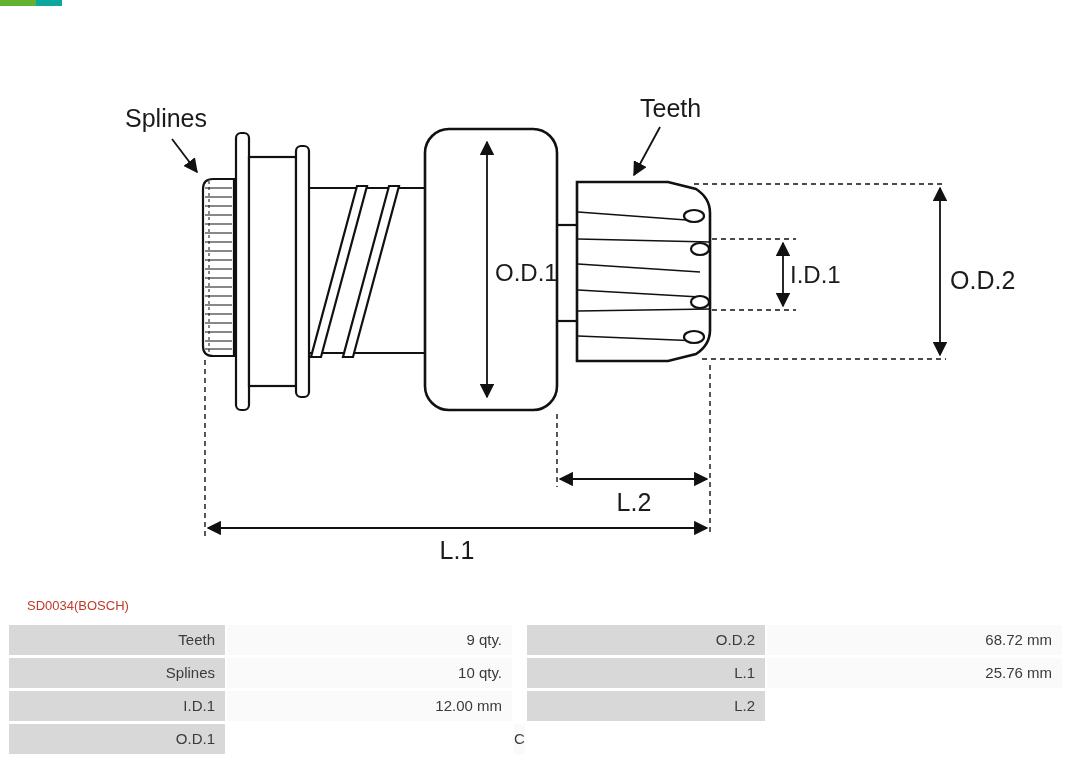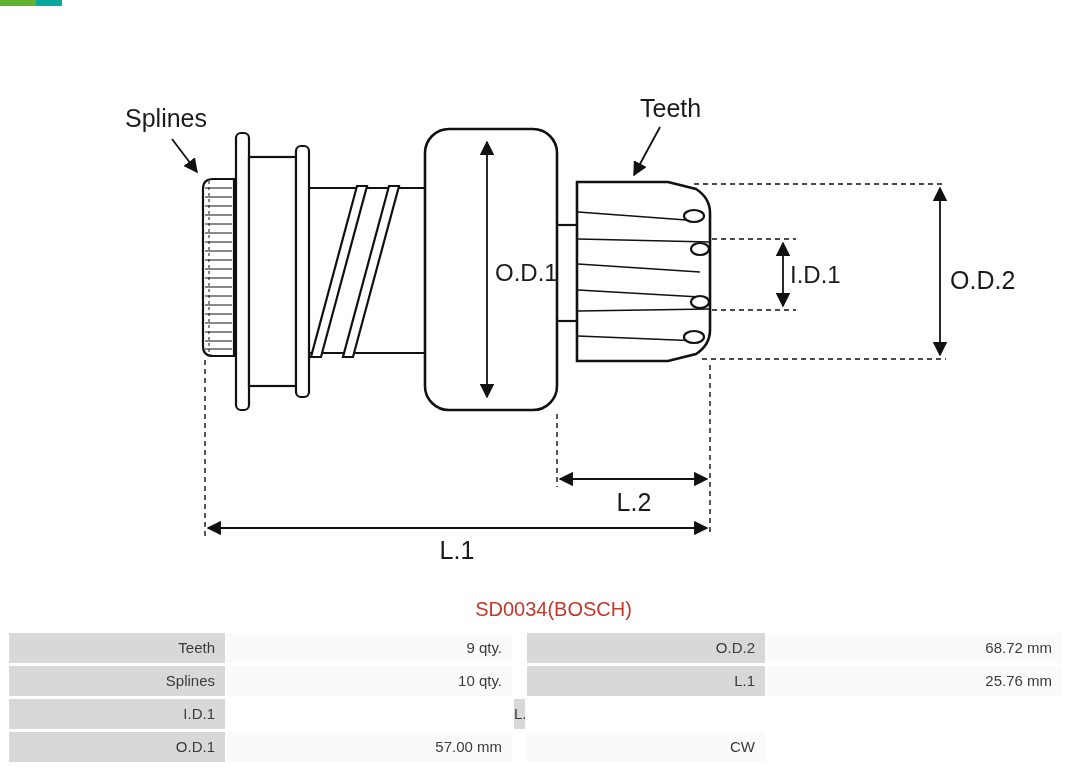--- a/index.html
+++ b/index.html
@@ -22,23 +22,22 @@
   .part2 { fill: #ffffff; stroke: #111; stroke-width: 2.6; }
   .edge  { stroke: #111; stroke-width: 2.2; fill: none; }
   .hatch { stroke: #111; stroke-width: 1; fill: none; }
   .dash1 { stroke: #111; stroke-width: 1; stroke-dasharray: 3 3; fill: none; }
   .dash  { stroke: #111; stroke-width: 1.4; stroke-dasharray: 5 4; fill: none; }
   .dim   { stroke: #111; stroke-width: 1.8; fill: none; }
   .thin  { stroke: #111; stroke-width: 1.8; fill: none; }
   .teethline { stroke: #111; stroke-width: 1.6; fill: none; }
   .title {
     color: var(--title, #c0392b);
-    font-size: 20px;
+    font-size: 13px;
     padding: 10px 0 10px 27px;
-    text-align: center;
   }
   .spec-table { margin: 2px 18px 0 9px; }
   .trow {
     display: grid;
     grid-template-columns: 216px 285px 11px 238px 295px;
     column-gap: 2px;
     margin-bottom: 3px;
   }
   .cell {
     height: 30px; line-height: 30px;
@@ -154,22 +153,22 @@
   </div>
   <div class="trow">
     <div class="cell lab">Splines</div>
     <div class="cell val">10 qty.</div>
     <div class="gapcol"></div>
     <div class="cell lab">L.1</div>
     <div class="cell val">25.76 mm</div>
   </div>
   <div class="trow">
     <div class="cell lab">I.D.1</div>
+    <div class="cell val">12.00 mm</div>
     <div class="gapcol"></div>
     <div class="cell lab">L.2</div>
   </div>
   <div class="trow">
     <div class="cell lab">O.D.1</div>
-    <div class="cell val">57.00 mm</div>
     <div class="gapcol"></div>
     <div class="cell val">CW</div>
   </div>
 </div>
 
 </body></html>

